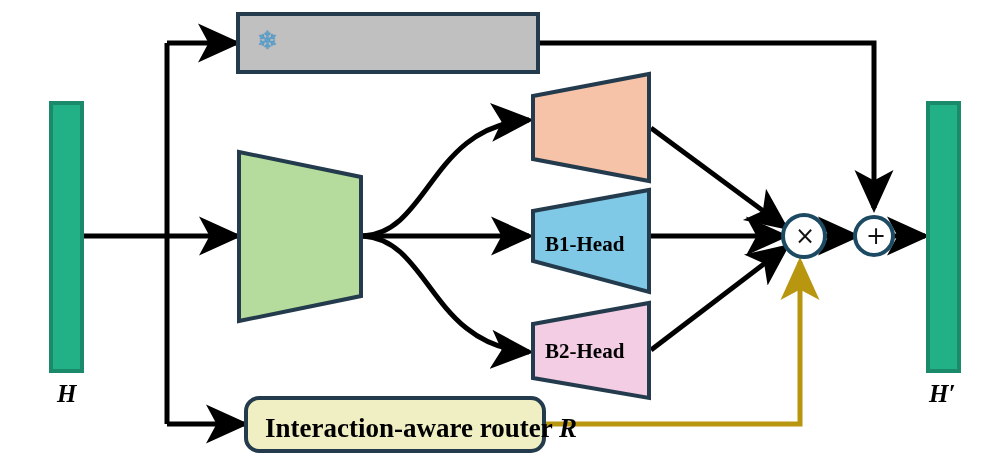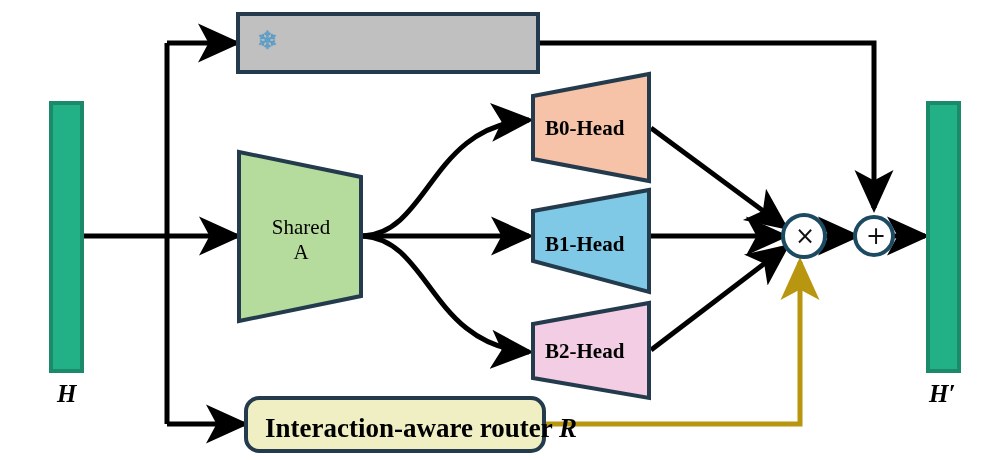--- a/index.html
+++ b/index.html
@@ -142,23 +142,21 @@
     <circle cx="804" cy="236" r="21" fill="#ffffff" stroke="#1d4a63" stroke-width="4"></circle>
 
     <circle cx="874" cy="236" r="19" fill="#ffffff" stroke="#1d4a63" stroke-width="4"></circle>
 
     <rect x="928" y="103" width="31" height="268" fill="#22b087" stroke="#1b8a6b" stroke-width="4"></rect>
   </svg>
 
   <span class="snowflake" style="left:257px; top:28px;">❄</span>
 
 
-  <div class="lbl shared-label" style="left:258px; top:215px; width:86px;"><span>Shared</span><br><span>A</span></div>
 
-  <div class="lbl head-label" style="left:545px; top:116px;">B0-Head</div>
 
   <div class="lbl head-label" style="left:545px; top:232px;">B1-Head</div>
 
   <div class="lbl head-label" style="left:545px; top:339px;">B2-Head</div>
 
   <div class="lbl router-label" style="left:265px; top:413px;"><span>Interaction-aware router </span><span class="ital lbl-bold">R</span></div>
 
   <span class="op-glyph" style="left:795px; top:224px;">×</span>
 
   <span class="op-glyph" style="left:866px; top:224px;">+</span>

